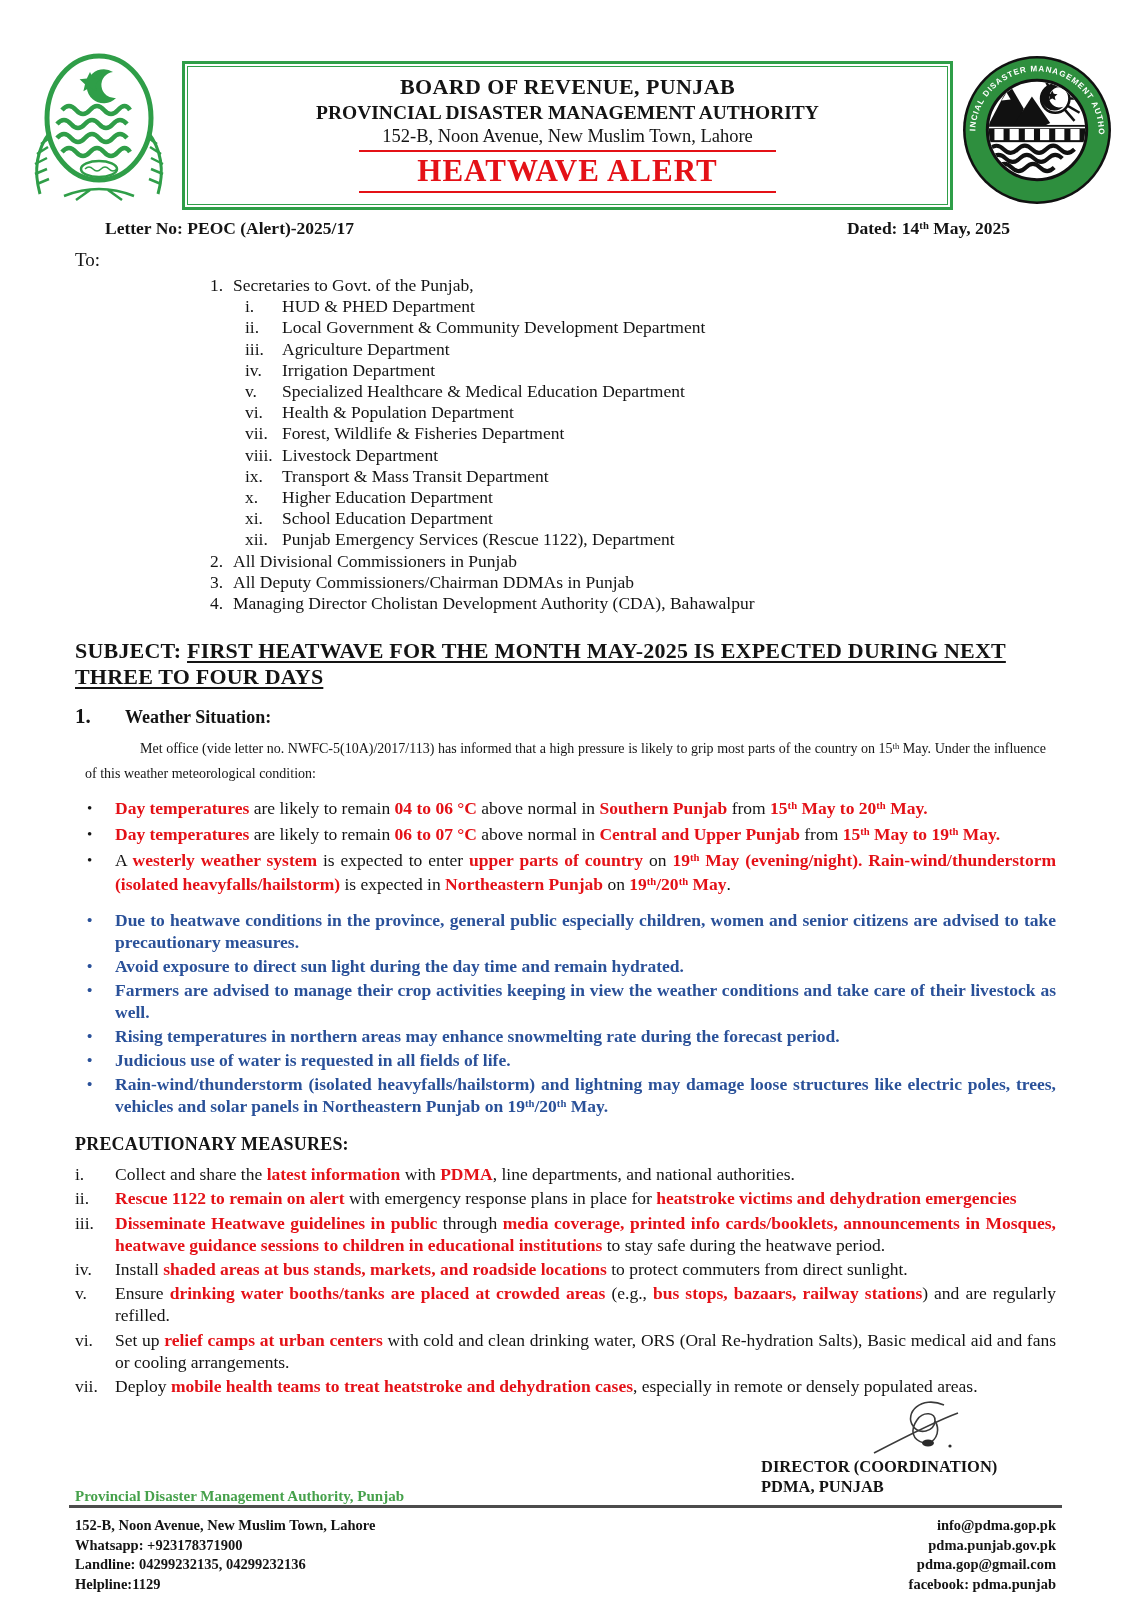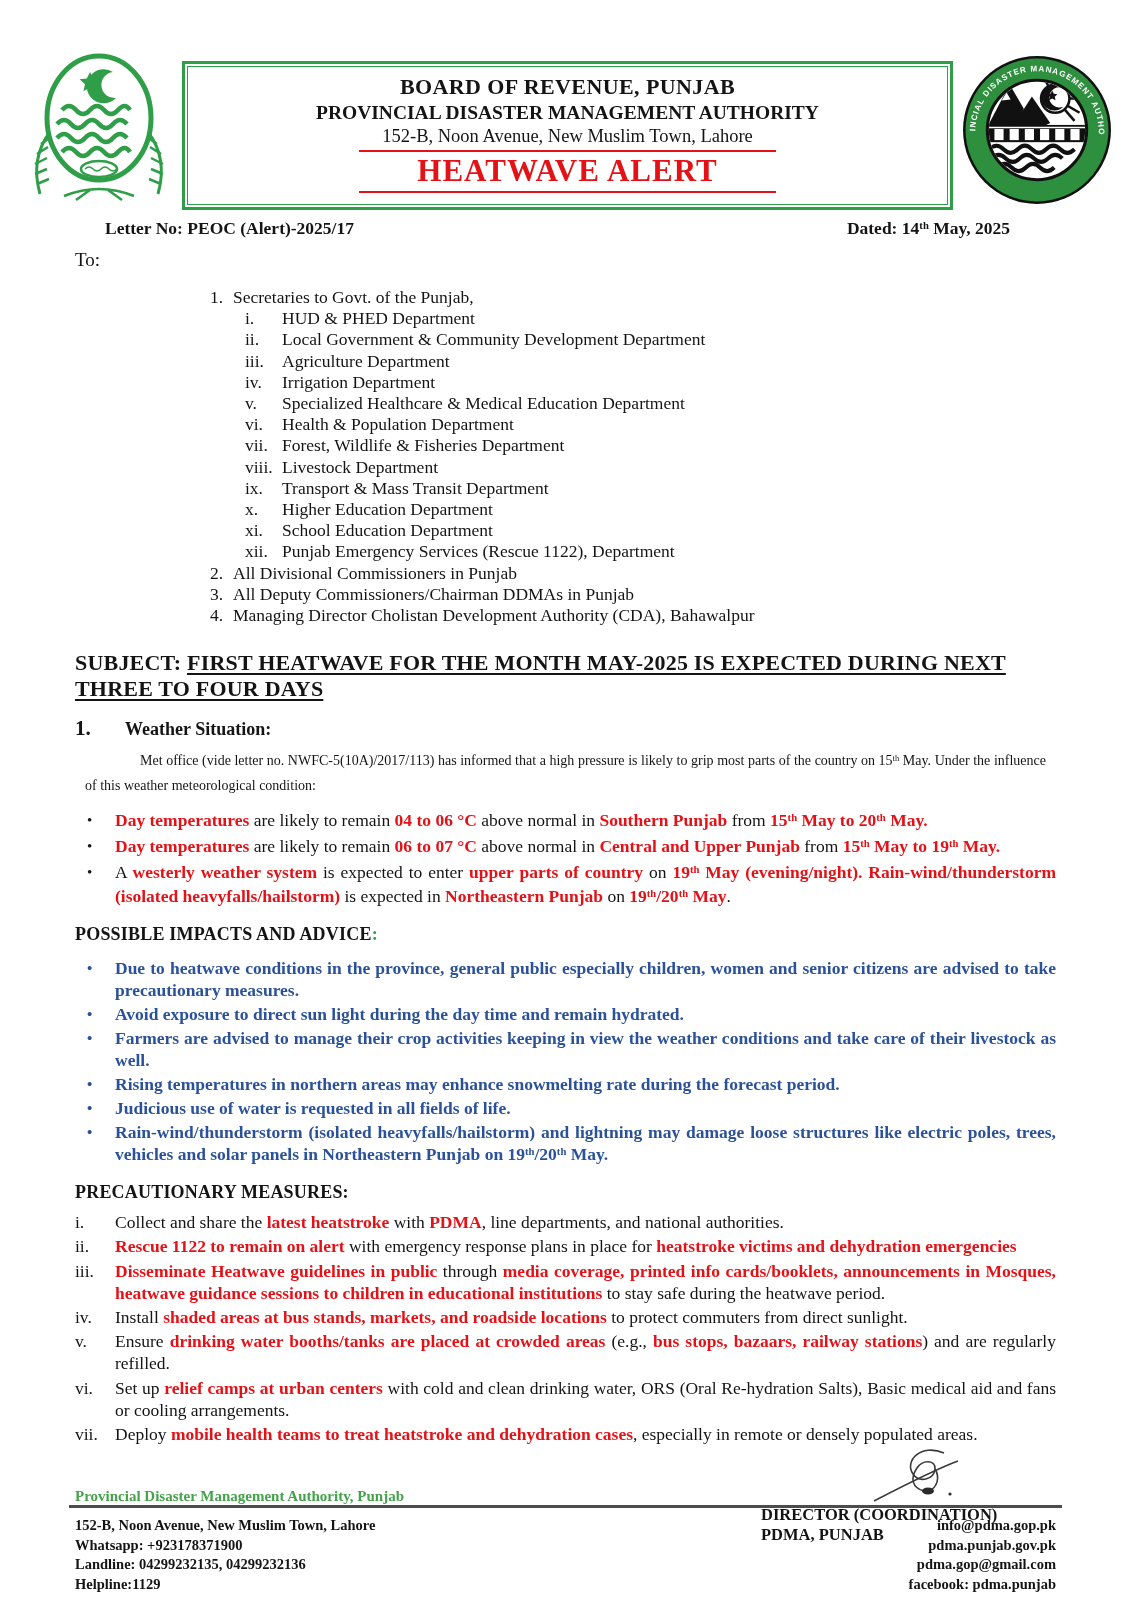--- a/index.html
+++ b/index.html
@@ -24,21 +24,21 @@
   .org1{font-size:22px;font-weight:bold;letter-spacing:.4px;}
   .org2{font-size:19.5px;font-weight:bold;margin-top:2px;}
   .haddr{font-size:18.5px;margin-top:2px;}
   .redline{width:56%;margin:3px auto 2px;border-top:2.5px solid var(--red);height:0;}
   .alert-title{color:var(--red);font-weight:bold;font-size:31px;letter-spacing:1px;line-height:34px;}
   
   .meta{display:flex;justify-content:space-between;padding:8px 121px 0 105px;
         font-weight:bold;font-size:17.5px;}
   .to-label{padding:10px 0 0 75px;font-size:19px;}
   
-  .recipients{margin:16px 75px 0 210px;font-size:17.5px;line-height:21.2px;}
+  .recipients{margin:4px 75px 0 210px;font-size:17.5px;line-height:21.2px;}
   .rec-line .rlab{display:inline-block;min-width:23px;}
   .sub{margin-left:35px;}
   .sub .slab{display:inline-block;min-width:37px;}
   
   .subject{margin:24px 75px 0;font-weight:bold;font-size:22px;letter-spacing:.2px;}
   .u{text-decoration:underline;text-decoration-thickness:2px;text-underline-offset:3px;}
   
   .wheading{display:flex;margin:14px 75px 0;}
   .wheading .num{font-size:21px;font-weight:bold;width:50px;flex:none;}
   .wheading .wtitle{font-size:18px;font-weight:bold;padding-top:3px;}
@@ -209,35 +209,34 @@
     <span class="wtitle">Weather Situation:</span>
   </div>
   <p class="para"><span>Met office (vide letter no. NWFC-5(10A)/2017/113) has informed that a high pressure is likely to grip most parts of the country on 15</span><span class="sup">th</span><span> May. Under the influence of this weather meteorological condition:</span></p>
 
   <ul class="bullets">
     <li><span class="red">Day temperatures</span><span> are likely to remain </span><span class="red">04 to 06 °C</span><span> above normal in </span><span class="red">Southern Punjab</span><span> from </span><span class="red">15</span><span class="red sup">th</span><span class="red"> May to 20</span><span class="red sup">th</span><span class="red"> May.</span></li>
     <li><span class="red">Day temperatures</span><span> are likely to remain </span><span class="red">06 to 07 °C</span><span> above normal in </span><span class="red">Central and Upper Punjab</span><span> from </span><span class="red">15</span><span class="red sup">th</span><span class="red"> May to 19</span><span class="red sup">th</span><span class="red"> May.</span></li>
     <li><span>A </span><span class="red">westerly weather system</span><span> is expected to enter </span><span class="red">upper parts of country</span><span> on </span><span class="red">19</span><span class="red sup">th</span><span class="red"> May (evening/night). Rain-wind/thunderstorm (isolated heavyfalls/hailstorm)</span><span> is expected in </span><span class="red">Northeastern Punjab</span><span> on </span><span class="red">19</span><span class="red sup">th</span><span class="red">/20</span><span class="red sup">th</span><span class="red"> May</span><span>.</span></li>
   </ul>
 
-  <div class="sec-heading"><span>POSSIBLE IMPACTS AND ADVICE</span><span class="green">:</span></div>
   <ul class="bullets blue-list">
     <li><span>Due to heatwave conditions in the province, general public especially children, women and senior citizens are advised to take precautionary measures.</span></li>
     <li><span>Avoid exposure to direct sun light during the day time and remain hydrated.</span></li>
     <li><span>Farmers are advised to manage their crop activities keeping in view the weather conditions and take care of their livestock as well.</span></li>
     <li><span>Rising temperatures in northern areas may enhance snowmelting rate during the forecast period.</span></li>
     <li><span>Judicious use of water is requested in all fields of life.</span></li>
     <li><span>Rain-wind/thunderstorm (isolated heavyfalls/hailstorm) and lightning may damage loose structures like electric poles, trees, vehicles and solar panels in Northeastern Punjab on 19</span><span class="sup">th</span><span>/20</span><span class="sup">th</span><span> May.</span></li>
   </ul>
 
   <div class="sec-heading">PRECAUTIONARY MEASURES:</div>
   <div class="prec">
     <div class="prec-item">
       <span class="plab">i.</span>
-      <span class="ptext"><span>Collect and share the </span><span class="red">latest heatstroke</span><span> with </span><span class="red">PDMA</span><span>, line departments, and national authorities.</span></span>
+      <span class="ptext"><span>Collect and share the </span><span class="red">latest information</span><span> with </span><span class="red">PDMA</span><span>, line departments, and national authorities.</span></span>
     </div>
     <div class="prec-item">
       <span class="plab">ii.</span>
       <span class="ptext"><span class="red">Rescue 1122 to remain on alert</span><span> with emergency response plans in place for </span><span class="red">heatstroke victims and dehydration emergencies</span></span>
     </div>
     <div class="prec-item">
       <span class="plab">iii.</span>
       <span class="ptext"><span class="red">Disseminate Heatwave guidelines in public</span><span> through </span><span class="red">media coverage, printed info cards/booklets, announcements in Mosques, heatwave guidance sessions to children in educational institutions</span><span> to stay safe during the heatwave period.</span></span>
     </div>
     <div class="prec-item">

